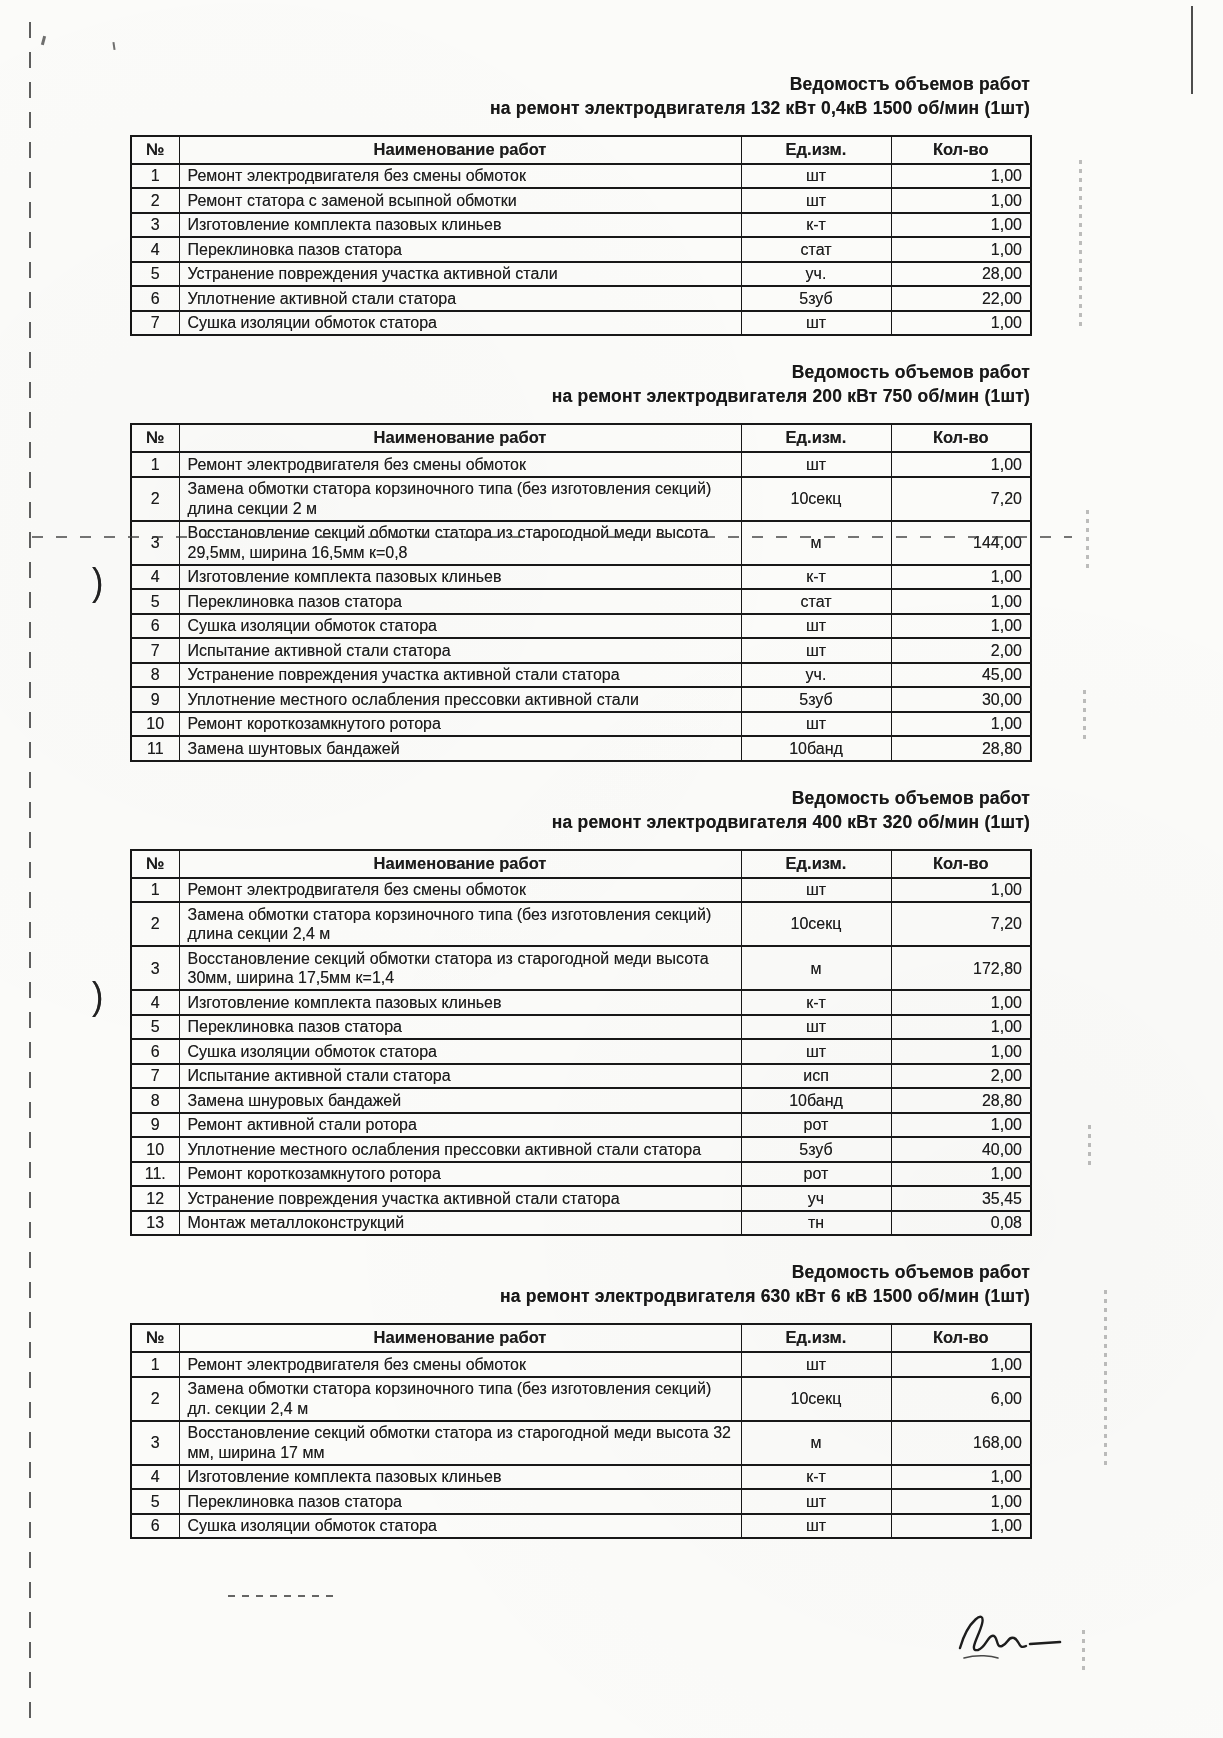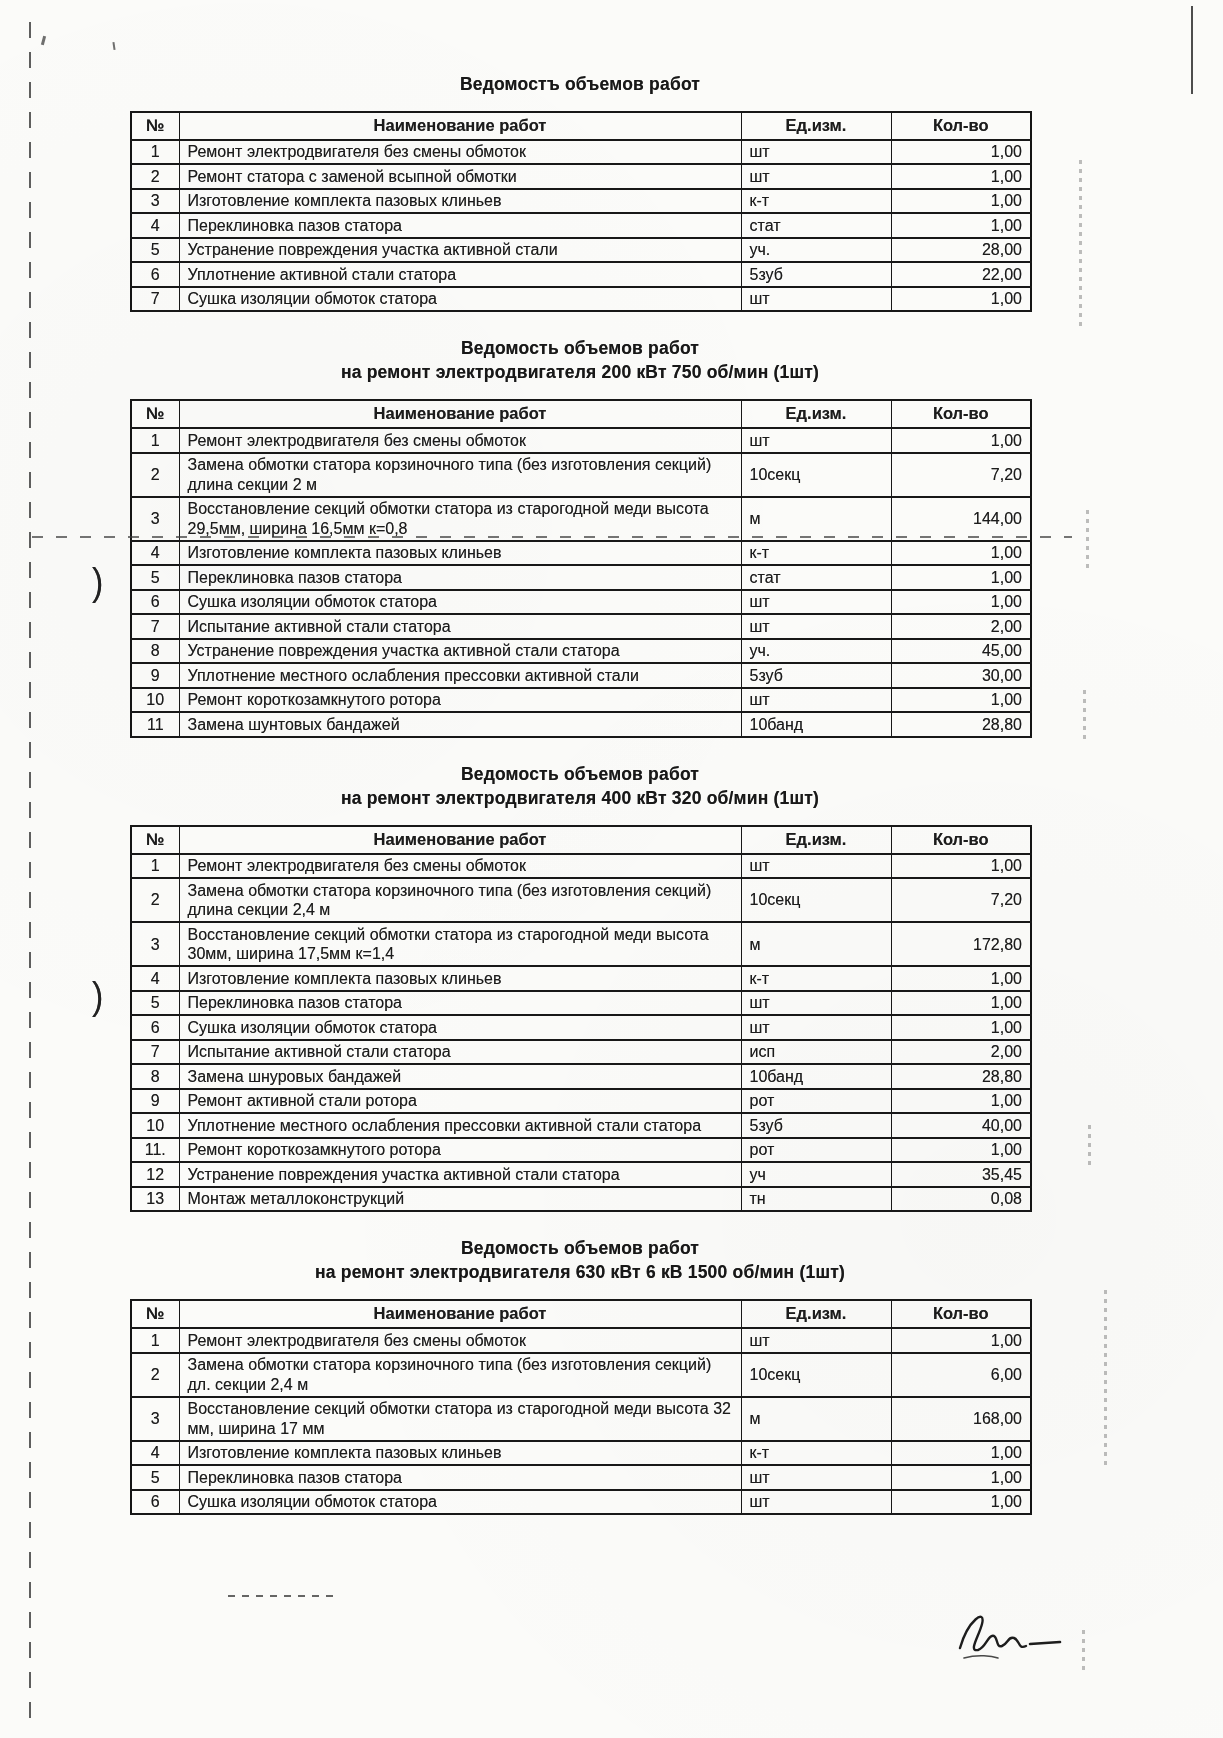--- a/index.html
+++ b/index.html
@@ -15,21 +15,21 @@
   .sheet{
     position:absolute;inset:0;
     background:
       radial-gradient(circle at 20% 30%, rgba(0,0,0,0.012), transparent 40%),
       radial-gradient(circle at 80% 70%, rgba(0,0,0,0.015), transparent 45%);
   }
   .content{
     position:absolute;left:130px;top:72px;width:900px;
   }
   .doc-title{
-    text-align:center;
+    text-align:right;
     font-weight:700;
     font-size:17.5px;
     line-height:24px;
     letter-spacing:.2px;
     color:#181818;
     text-shadow:0 0 .6px rgba(20,20,20,.6);
   }
   table.work-table{
     width:100%;
     border-collapse:collapse;
@@ -48,21 +48,21 @@
     font-size:16.5px;
     padding:3px 6px;
     line-height:1.2;
   }
   td{
     font-size:16px;
     padding:1.5px 8px;
     line-height:1.22;
   }
   td.c-num{text-align:center;padding:1.5px 2px;}
-  td.c-unit{text-align:left;}
+  td.c-unit{text-align:center;}
   td.c-qty{text-align:right;}
   th.c-qty{text-align:center;margin-left:36px;}
 
   
   .edge-line-left{
     position:absolute;left:29px;top:22px;width:2px;height:1700px;
     background:repeating-linear-gradient(to bottom,#2a2a2a 0 16px,transparent 16px 30px);
     opacity:.75;
   }
   .edge-line-topright{
@@ -106,20 +106,21 @@
 </style>
 </head>
 <body>
 
 <div class="sheet">
 
   <div class="content">
     <div id="tables-root">
         <section class="table-section">
           <div class="doc-title">Ведомостъ объемов работ</div>
+          <div class="doc-title">на ремонт электродвигателя 132 кВт 0,4кВ 1500 об/мин (1шт)</div>
           <table class="work-table">
             <colgroup>
               <col style="width:48px">
               <col style="width:562px">
               <col style="width:150px">
               <col style="width:140px">
             </colgroup>
             <thead>
               <tr>
                 <th class="c-num">№</th>

